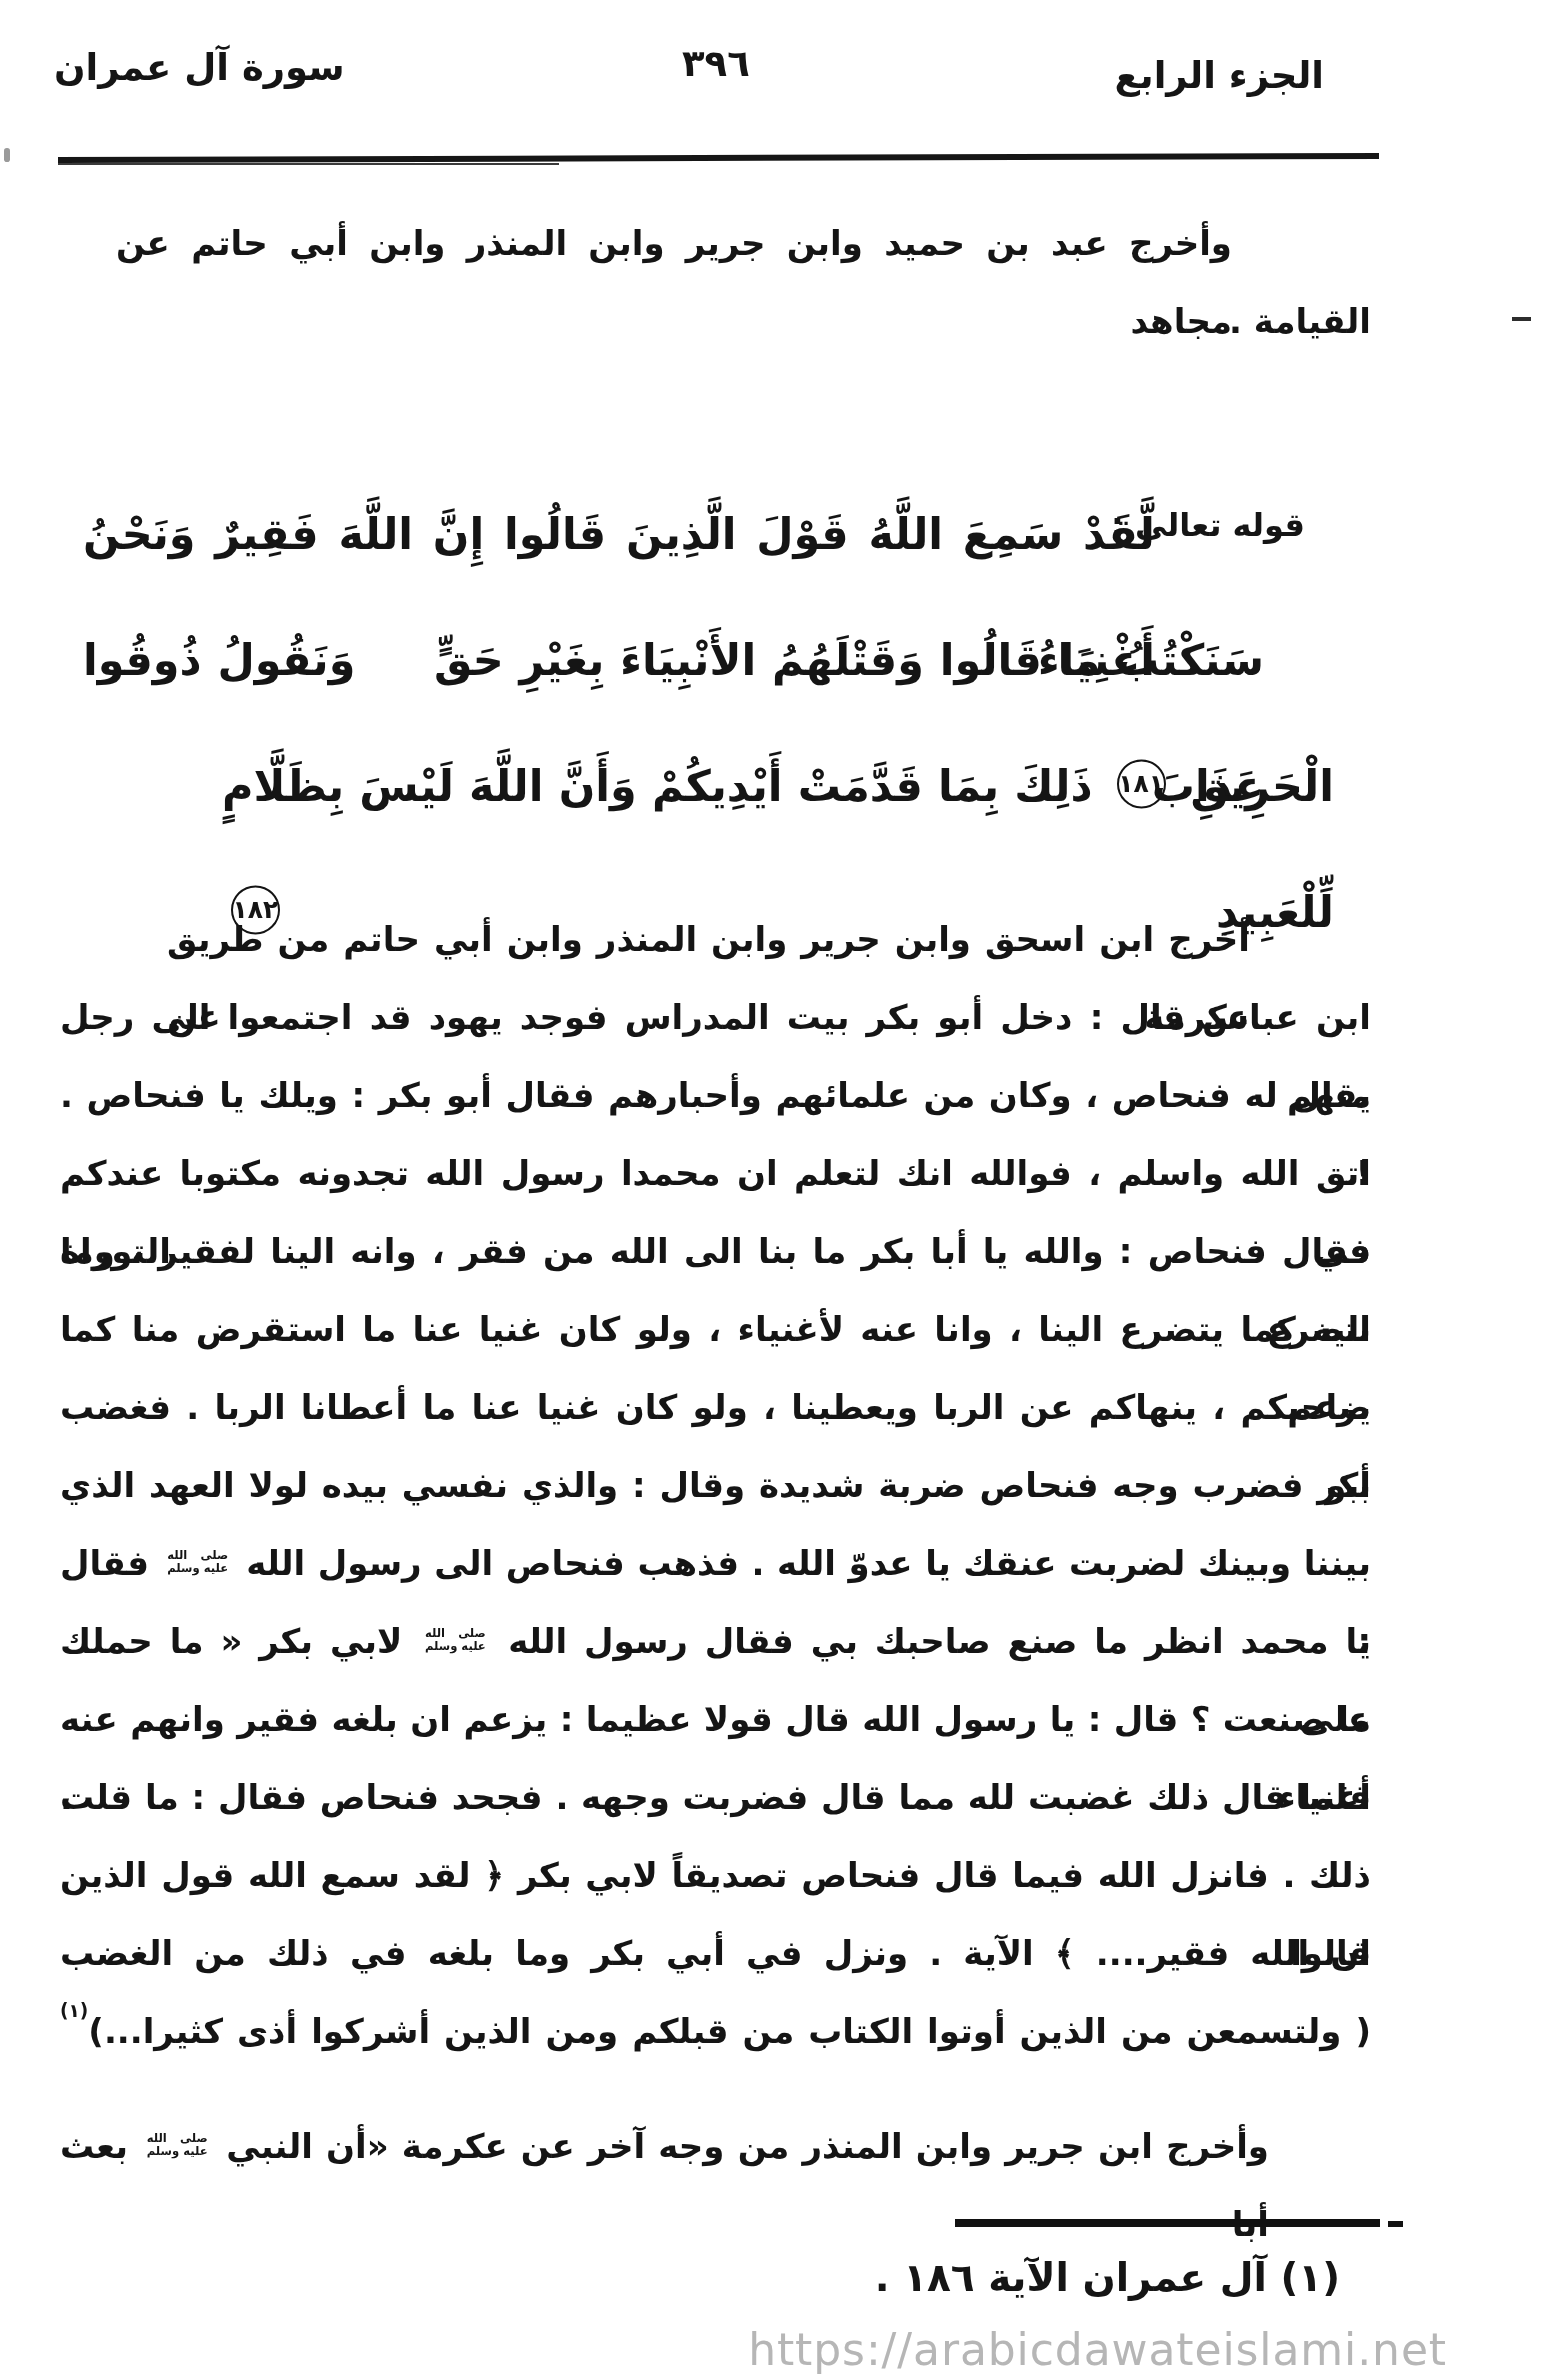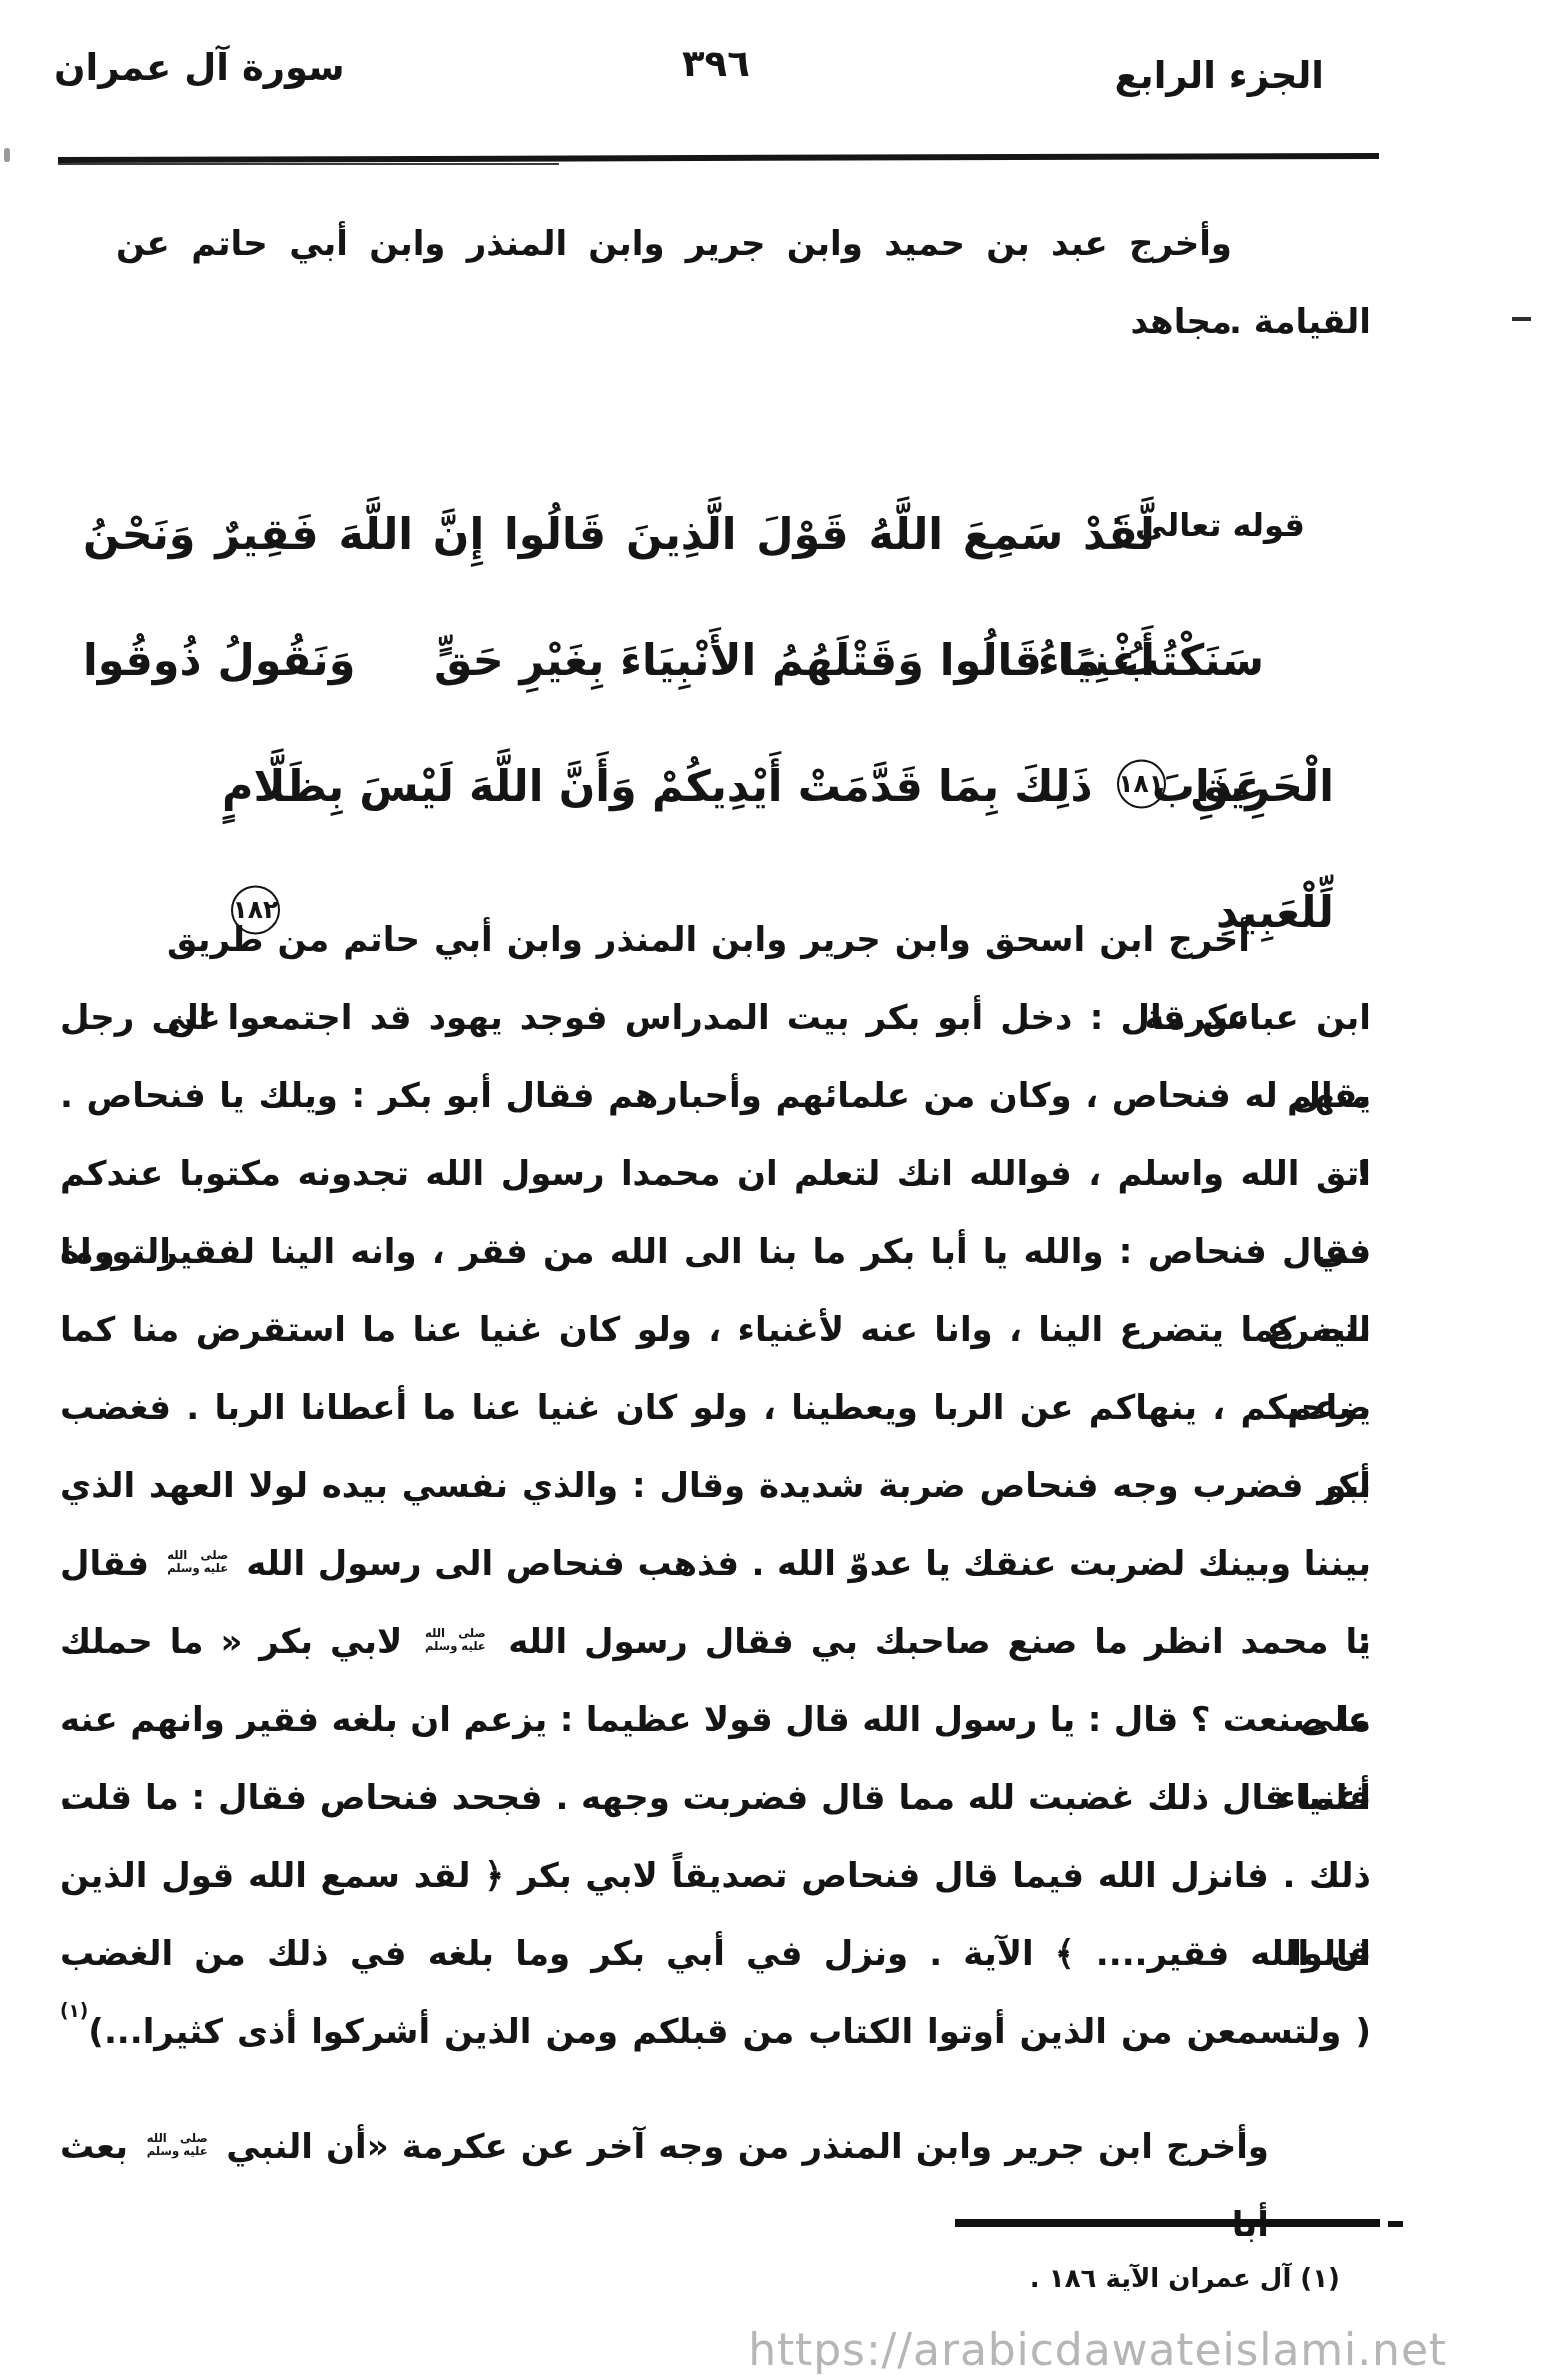--- a/index.html
+++ b/index.html
@@ -48,21 +48,21 @@
   .v1{padding-right:216px;padding-left:23px;}
   .v2{padding-right:107px;padding-left:23px;}
   .v3{padding-right:37px;padding-left:162px;}
   .vnum{display:inline-block;width:45px;height:45px;border:2.8px solid #141414;border-radius:50%;
         font-size:25px;line-height:45px;text-align:center;vertical-align:middle;font-weight:bold;
         letter-spacing:0;margin:0 9.3px;transform:translateY(-5.6px);}
 
   
   .fn-rule{position:absolute;top:2219px;left:955px;width:425px;height:8.3px;background:#111;}
   .fn-dash{position:absolute;top:2221px;left:1388px;width:15px;height:5.6px;background:#111;}
-  .footnote{position:absolute;top:2252px;right:209px;font-size:26px;font-weight:bold;line-height:52px;}
+  .footnote{position:absolute;top:2252px;right:209px;font-size:39px;font-weight:bold;line-height:52px;}
   .watermark{position:absolute;top:2323px;right:102px;font-size:44px;line-height:54px;
              color:#b6b6b6;font-weight:normal;direction:ltr;letter-spacing:0.9px;}
 </style>
 </head>
 <body>
 
 <div class="page">
 
   <div class="hdr">
     <span class="hdr-right">الجزء الرابع</span>

